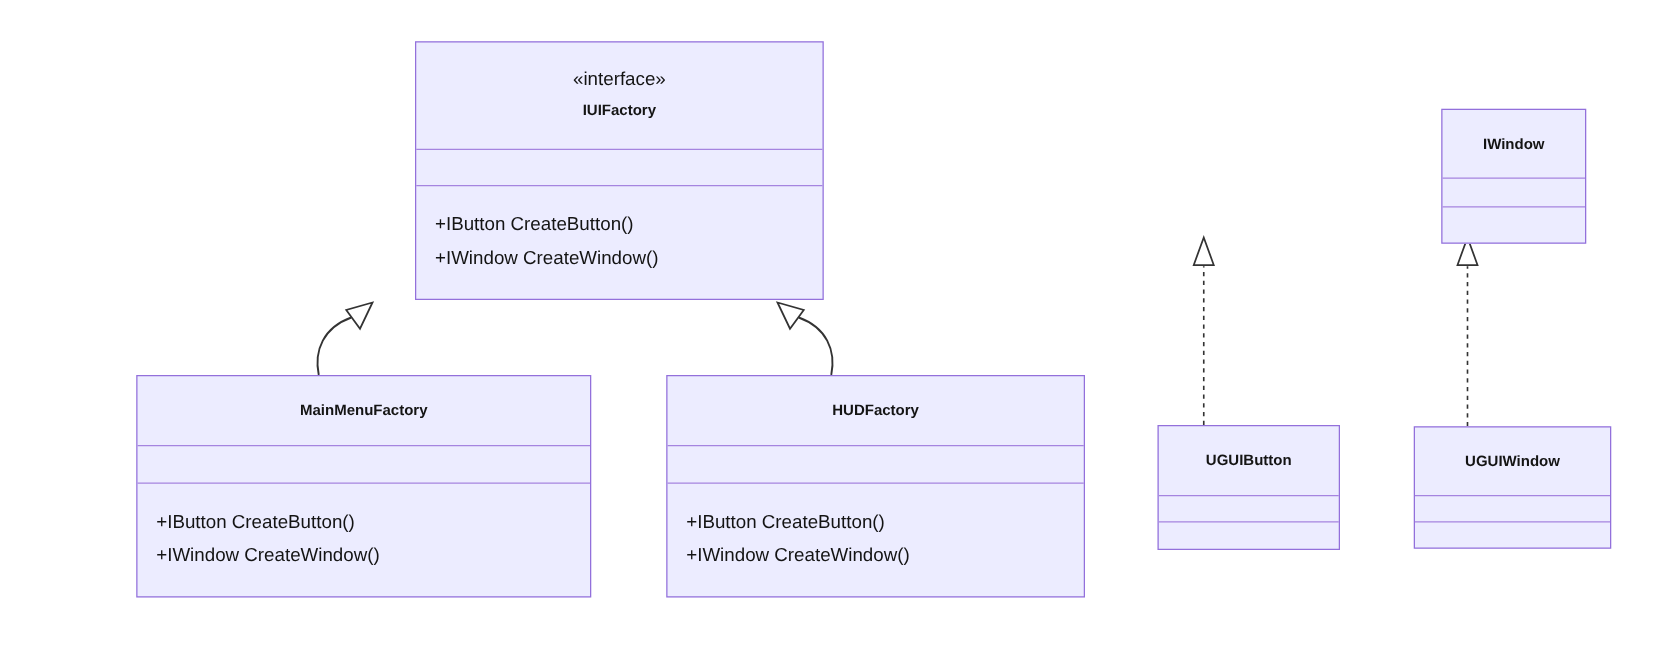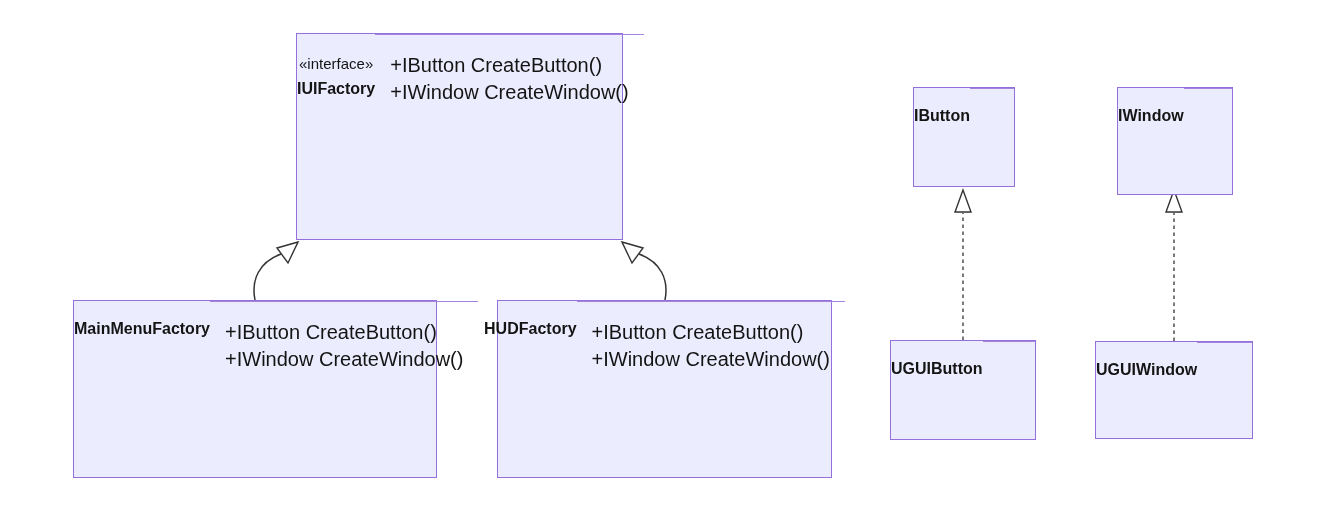--- a/index.html
+++ b/index.html
@@ -21,36 +21,38 @@
   #edges{position:absolute;left:0;top:0;width:1341px;height:520px;}
   .edge-solid{fill:none;stroke:var(--edge);stroke-width:1.5;}
   .edge-dashed{fill:none;stroke:var(--edge);stroke-width:1.3;stroke-dasharray:3.5,3.5;}
   .arrow-head{fill:#ffffff;stroke:var(--edge);stroke-width:1.4;stroke-linejoin:miter;}
   .class-box{
     position:absolute;
     box-sizing:border-box;
     background:var(--node-fill);
     border:1.5px solid var(--node-border);
     display:flex;
+    flex-direction:column;
+    margin-left:36px;
   }
   .sec{box-sizing:border-box;}
   .sec.title{
     display:flex;flex-direction:column;
     align-items:center;justify-content:center;
     text-align:center;
   }
   .stereotype{font-size:15px;line-height:24px;}
-  .cname{font-size:16px;font-weight:bold;line-height:25px;}
+  .cname{font-size:12px;font-weight:bold;line-height:25px;}
   .sec.attrs{border-top:1px solid var(--divider);}
   .sec.methods{
     border-top:1px solid var(--divider);
     flex:1;
     padding:17px 15px 0 15px;
   }
-  .method{font-size:20px;line-height:27px;white-space:nowrap;}
+  .method{font-size:15px;line-height:27px;white-space:nowrap;}
 </style>
 </head>
 <body>
 
 <div id="canvas">
 
   <svg id="edges" viewBox="0 0 1341 520">
     <g>
       <path class="edge-solid" d="M255,300 C251,280 259,262 281,254"></path>
       <polygon class="arrow-head" points="298,242 277,248 288,263"></polygon>
@@ -96,27 +98,20 @@
     <div class="sec title" style="height:55px;">
       <div class="cname">HUDFactory</div>
     </div>
     <div class="sec attrs" style="height:30px;"></div>
     <div class="sec methods">
       <div class="method">+IButton CreateButton()</div>
       <div class="method">+IWindow CreateWindow()</div>
     </div>
   </div>
 
-  <div class="class-box" style="left:913px;top:87px;width:102px;height:100px;">
-    <div class="sec title" style="height:54px;">
-      <div class="cname">IButton</div>
-    </div>
-    <div class="sec attrs" style="height:23px;"></div>
-    <div class="sec methods" style="padding:0;"></div>
-  </div>
 
   <div class="class-box" style="left:1117px;top:87px;width:116px;height:108px;">
     <div class="sec title" style="height:54px;">
       <div class="cname">IWindow</div>
     </div>
     <div class="sec attrs" style="height:23px;"></div>
     <div class="sec methods" style="padding:0;"></div>
   </div>
 
   <div class="class-box" style="left:890px;top:340px;width:146px;height:100px;">

